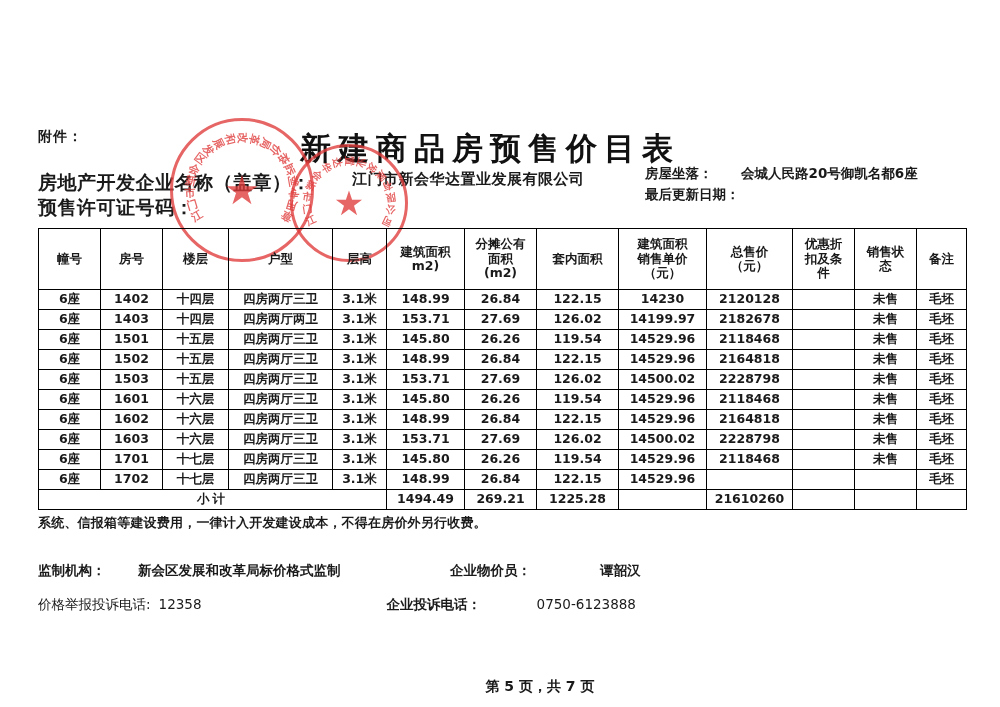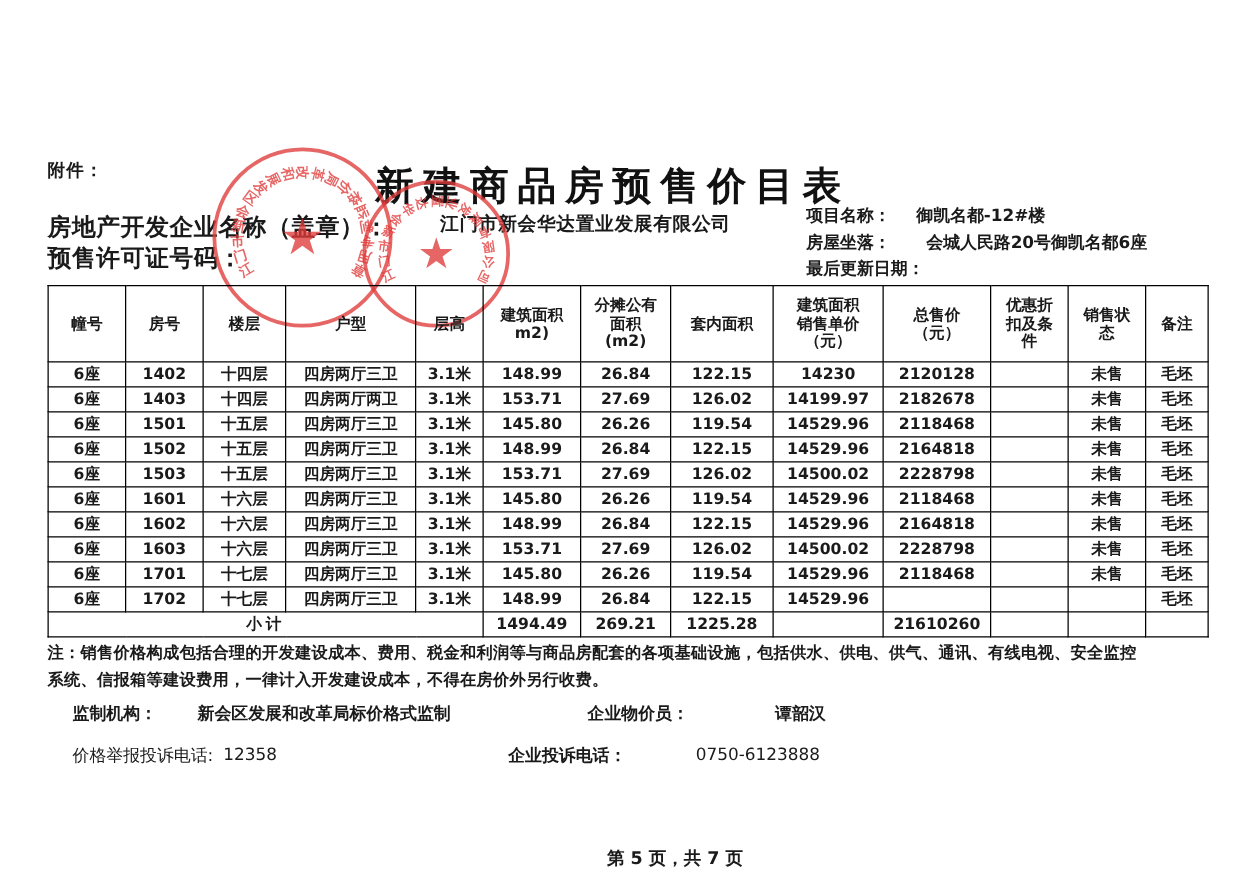--- a/index.html
+++ b/index.html
@@ -188,21 +188,21 @@
     left: 38px;
     top: 562px;
     width: 912px;
     font-size: 13.5px;
   }
   .foot .frow {
     display: flex;
     margin-bottom: 16px;
     white-space: nowrap;
   }
-  .foot .c1 { width: 100px; font-weight: bold; margin-left: 20px; }
+  .foot .c1 { width: 100px; font-weight: bold; }
   .foot .c2 { width: 312px; font-weight: bold; }
   .foot .c3 { width: 150px; font-weight: bold; }
   .foot .c4 { font-weight: bold; }
   .foot .thin { font-weight: normal; }
 
   .pager {
     position: absolute;
     left: 0;
     top: 678px;
     width: 1000px;
@@ -221,24 +221,20 @@
 
   <div class="doc-title">新建商品房预售价目表</div>
 
   <div class="hdr-left">
     <div class="row">房地产开发企业名称（盖章）：</div>
     <div class="row">预售许可证号码：</div>
   </div>
   <div class="company-name">江门市新会华达置业发展有限公司</div>
 
   <div class="hdr-right">
-    <div class="line">
-      <span class="lbl">项目名称：</span>
-      <span class="val">御凯名都-12#楼</span>
-    </div>
     <div class="line">
       <span class="lbl">房屋坐落：</span>
       <span class="val indent">会城人民路20号御凯名都6座</span>
     </div>
     <div class="line">
       <span class="lbl">最后更新日期：</span>
     </div>
   </div>
 
   <div class="stamp" id="stamp-left">
@@ -515,21 +511,20 @@
             <td class="num">21610260</td>
             <td></td>
             <td></td>
             <td></td>
           </tr>
         </tbody>
     </table>
   </div>
 
   <div class="note">
-    <span class="ind">注：销售价格构成包括合理的开发建设成本、费用、税金和利润等与商品房配套的各项基础设施，包括供水、供电、供气、通讯、有线电视、安全监控</span>
     <span class="ind">系统、信报箱等建设费用，一律计入开发建设成本，不得在房价外另行收费。</span>
   </div>
 
   <div class="foot">
     <div class="frow">
       <span class="c1">监制机构：</span>
       <span class="c2">新会区发展和改革局标价格式监制</span>
       <span class="c3">企业物价员：</span>
       <span class="c4">谭韶汉</span>
     </div>

